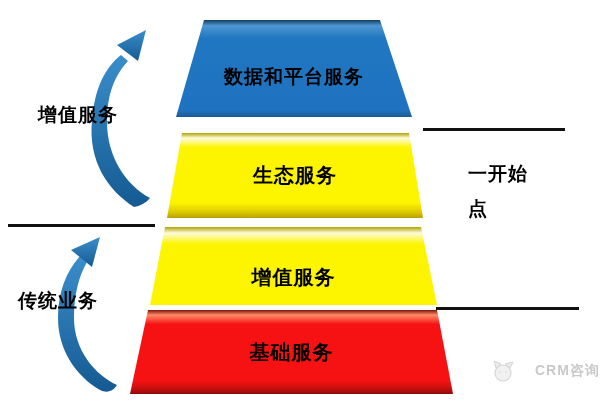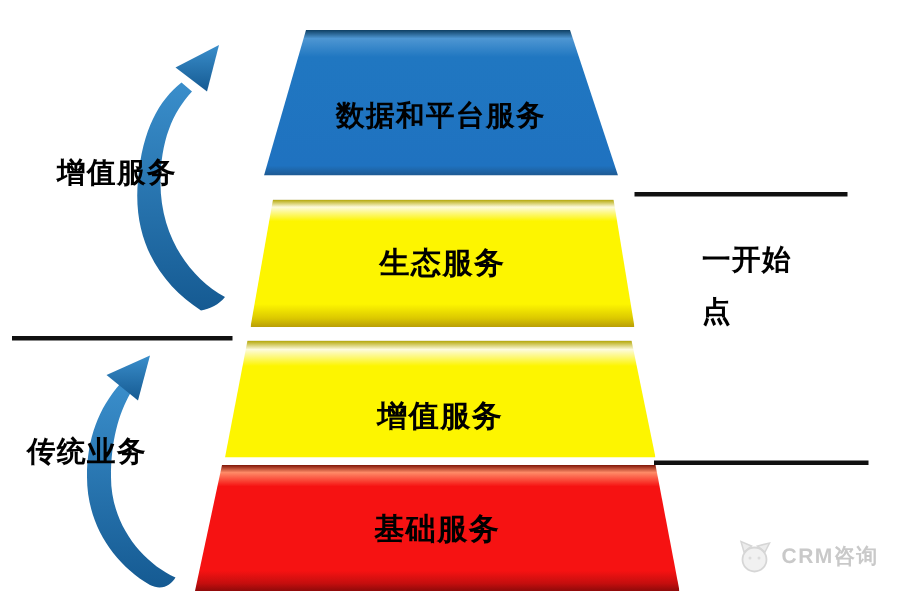--- a/index.html
+++ b/index.html
@@ -58,21 +58,21 @@
     position:absolute;left:468px;top:156px;
     font-weight:bold;font-size:19px;line-height:35px;color:#000;letter-spacing:1px;
   }
   
   .arrow-svg{position:absolute;}
   .arrow-top{left:80px;top:22px;}
   .arrow-bottom{left:48px;top:228px;}
   
   .watermark{
     position:absolute;left:490px;top:358px;
-    display:flex;align-items:center;gap:5px;
+    display:flex;align-items:center;gap:19px;
   }
   .watermark-text{
     font-size:14px;color:#c9c9c9;letter-spacing:1px;font-weight:bold;white-space:nowrap;
   }
 </style>
 </head>
 <body>
 
 <div class="canvas">
 

